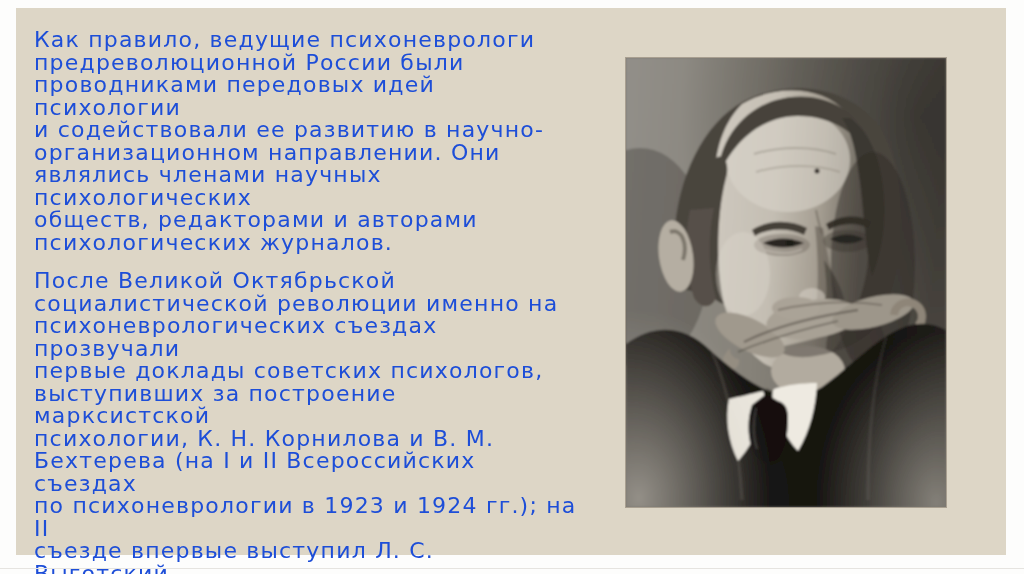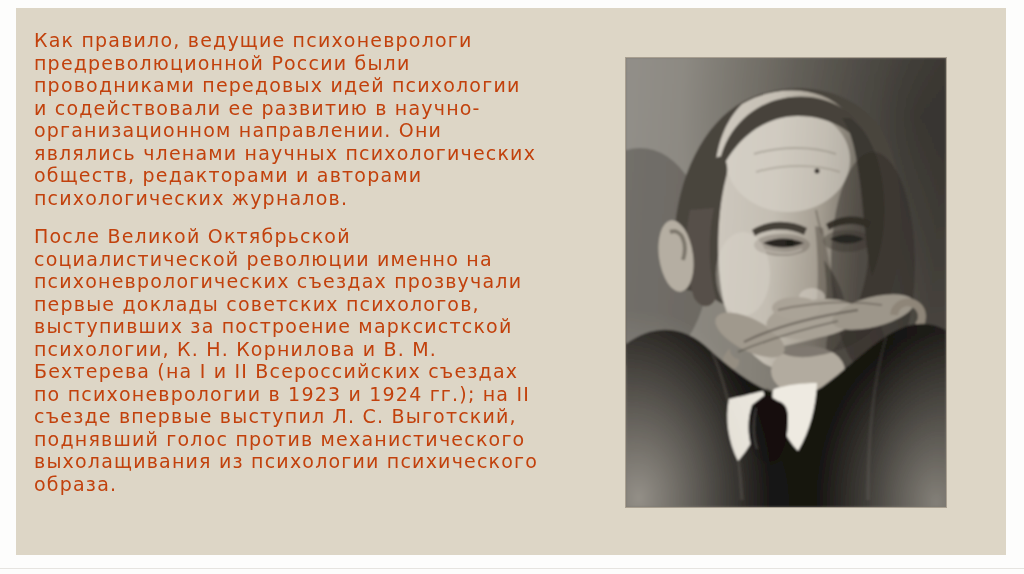--- a/index.html
+++ b/index.html
@@ -17,24 +17,24 @@
     background:#ddd6c6;
   }
   .text-block{
     position:absolute;
     left:18px;top:21px;
     width:545px;
   }
   .para{
     margin:0 0 16px 0;
     white-space:pre-line;
-    font-size:19px;
+    font-size:22px;
     line-height:22.5px;
     letter-spacing:1.2px;
-    color:#c2410c;
+    color:#1d4ed8;
   }
   .photo-frame{
     position:absolute;
     left:609px;top:49px;
     width:320px;height:449px;
     border:1px solid #a89f90;
     background:#7d7972;
   }
   .photo-frame svg{display:block;}
   .bottom-line{

